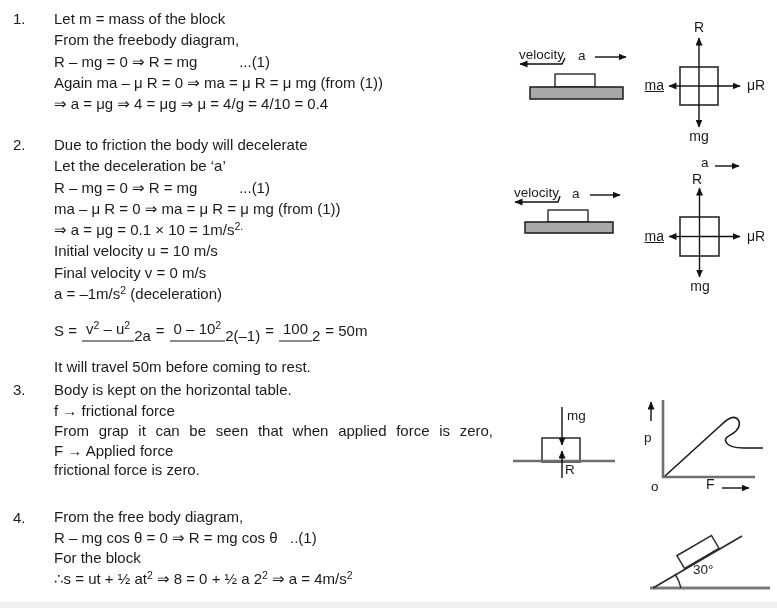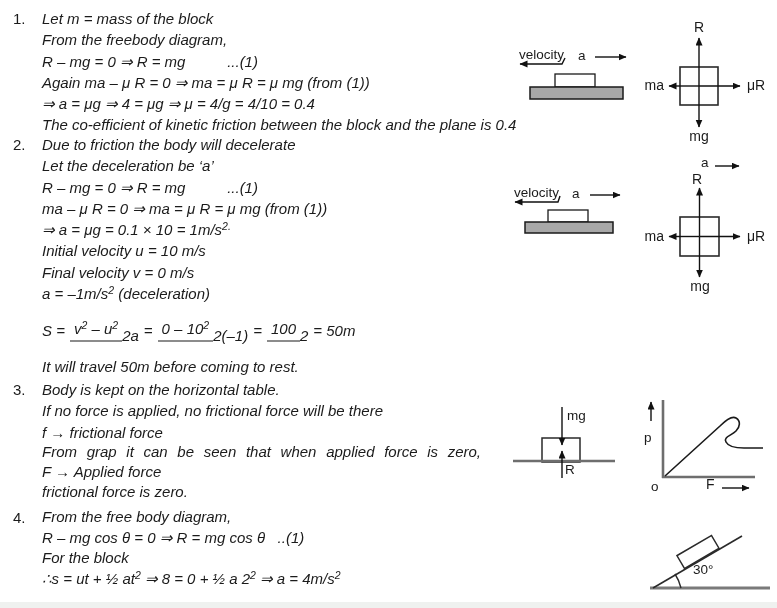--- a/index.html
+++ b/index.html
@@ -3,35 +3,35 @@
 <meta charset="utf-8">
 <style>
   html,body{margin:0;padding:0;}
   body{
     width:777px;height:608px;position:relative;overflow:hidden;
     background:#ffffff;color:#1b1b1b;
     font-family:"Liberation Sans", sans-serif;
   }
   .problem{position:absolute;font-size:15px;width:530px;}
   .pnum{position:absolute;left:0;top:0;line-height:21.3px;}
-  .pbody{margin-left:29px;font-style:italic;}
+  .pbody{margin-left:41px;}
   .line{white-space:pre-wrap;line-height:21.3px;height:21.3px;}
   .p3 .line.tight{line-height:18.6px;height:18.6px;}
   .p4 .line{line-height:20.5px;height:20.5px;}
   .justified{word-spacing:5.5px;}
   sup{font-size:10.5px;line-height:0;vertical-align:5px;}
   
   .eqrow{height:52px;display:flex;align-items:center;white-space:pre;}
   .frac{display:inline-flex;flex-direction:row;align-items:center;margin:0 5px;}
   .frac .num{padding:0 4px 2px 4px;border-bottom:2px solid #8c8c8c;line-height:19px;}
   .frac .den{line-height:19px;padding-top:11px;}
   
   .dlabel{position:absolute;font-size:13.5px;line-height:14px;white-space:pre;}
   .cx{transform:translateX(-50%);}
-  .rx{transform:translateX(-100%);}
+  .rx{transform:translateX(-100%);text-decoration:underline;}
   svg{position:absolute;}
   .bottom-strip{position:absolute;left:0;top:602px;width:777px;height:6px;background:#eff1ef;}
 </style>
 </head>
 <body>
 
 <svg width="0" height="0" style="position:absolute">
   <defs>
     <marker id="ah" markerUnits="userSpaceOnUse" markerWidth="9" markerHeight="8" refX="7.5" refY="3.5" orient="auto">
       <path d="M0,0 L8,3.5 L0,7 Z" fill="#111"></path>
@@ -40,21 +40,20 @@
 </svg>
 
 <div class="problem" style="left:13px;top:8px;">
   <span class="pnum">1.</span>
   <div class="pbody">
     <div class="line">Let m = mass of the block</div>
     <div class="line">From the freebody diagram,</div>
     <div class="line">R – mg = 0 ⇒ R = mg          ...(1)</div>
     <div class="line">Again ma – μ R = 0 ⇒ ma = μ R = μ mg (from (1))</div>
     <div class="line">⇒ a = μg ⇒ 4 = μg ⇒ μ = 4/g = 4/10 = 0.4</div>
-    <div class="line">The co-efficient of kinetic friction between the block and the plane is 0.4</div>
   </div>
 </div>
 
 <div class="problem" style="left:13px;top:134px;">
   <span class="pnum">2.</span>
   <div class="pbody">
     <div class="line">Due to friction the body will decelerate</div>
     <div class="line">Let the deceleration be ‘a’</div>
     <div class="line">R – mg = 0 ⇒ R = mg          ...(1)</div>
     <div class="line">ma – μ R = 0 ⇒ ma = μ R = μ mg (from (1))</div>
@@ -81,21 +80,20 @@
       <span>= 50m</span>
     </div>
     <div class="line">It will travel 50m before coming to rest.</div>
   </div>
 </div>
 
 <div class="problem p3" style="left:13px;top:379px;">
   <span class="pnum">3.</span>
   <div class="pbody">
     <div class="line">Body is kept on the horizontal table.</div>
-    <div class="line">If no force is applied, no frictional force will be there</div>
     <div class="line">f → frictional force</div>
     <div class="line tight justified">From grap it can be seen that when applied force is zero,</div>
     <div class="line">F → Applied force</div>
     <div class="line tight">frictional force is zero.</div>
   </div>
 </div>
 
 <div class="problem p4" style="left:13px;top:507px;">
   <span class="pnum">4.</span>
   <div class="pbody">

